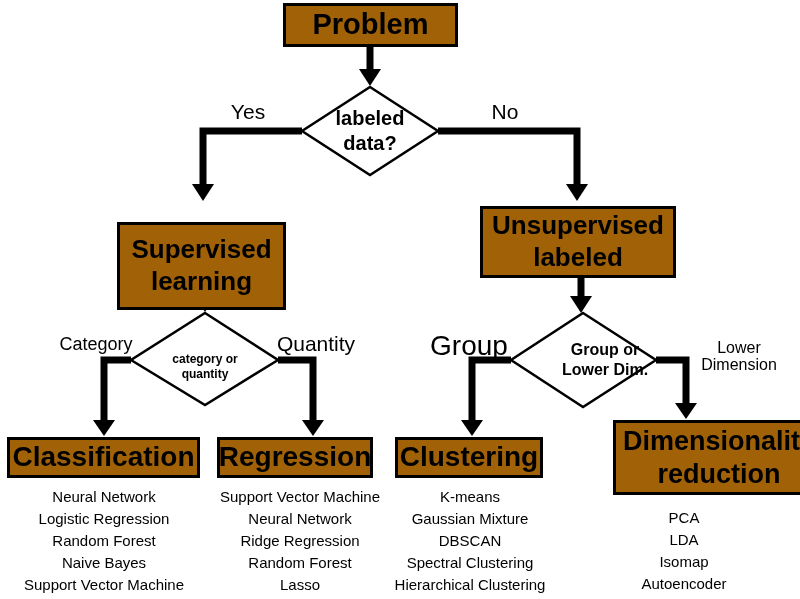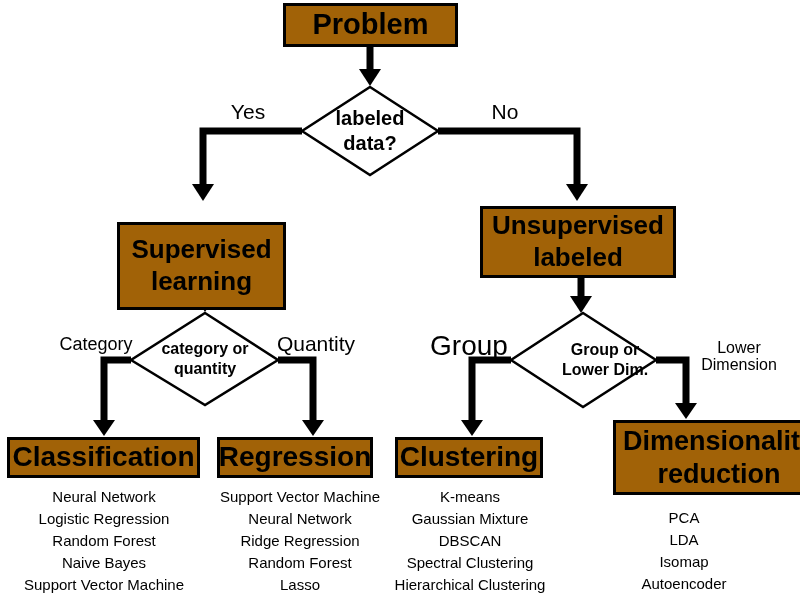--- a/index.html
+++ b/index.html
@@ -108,21 +108,21 @@
   <div class="node-box" style="left:217px; top:437px; width:156px; height:41px; font-size:28px;">Regression</div>
 
   <div class="node-box" style="left:395px; top:437px; width:148px; height:41px; font-size:28px;">Clustering</div>
 
   <div class="node-box" style="left:582px; top:420px; width:212px; height:75px; font-size:27px;margin-left:31px;">Dimensionality
 reduction</div>
 
   <div class="diamond-label" style="left:370px; top:131px; font-size:20px;">labeled
 data?</div>
 
-  <div class="diamond-label" style="left:205px; top:359px; font-size:16px;">category or
+  <div class="diamond-label" style="left:205px; top:367px; font-size:12px;">category or
 quantity</div>
 
   <div class="diamond-label" style="left:605px; top:360px; font-size:16px;">Group or
 Lower Dim.</div>
 
   <div class="edge-label" style="left:248px; top:112px; font-size:21px;">Yes</div>
 
   <div class="edge-label" style="left:505px; top:112px; font-size:21px;">No</div>
 
   <div class="edge-label" style="left:96px; top:344px; font-size:18px;">Category</div>

